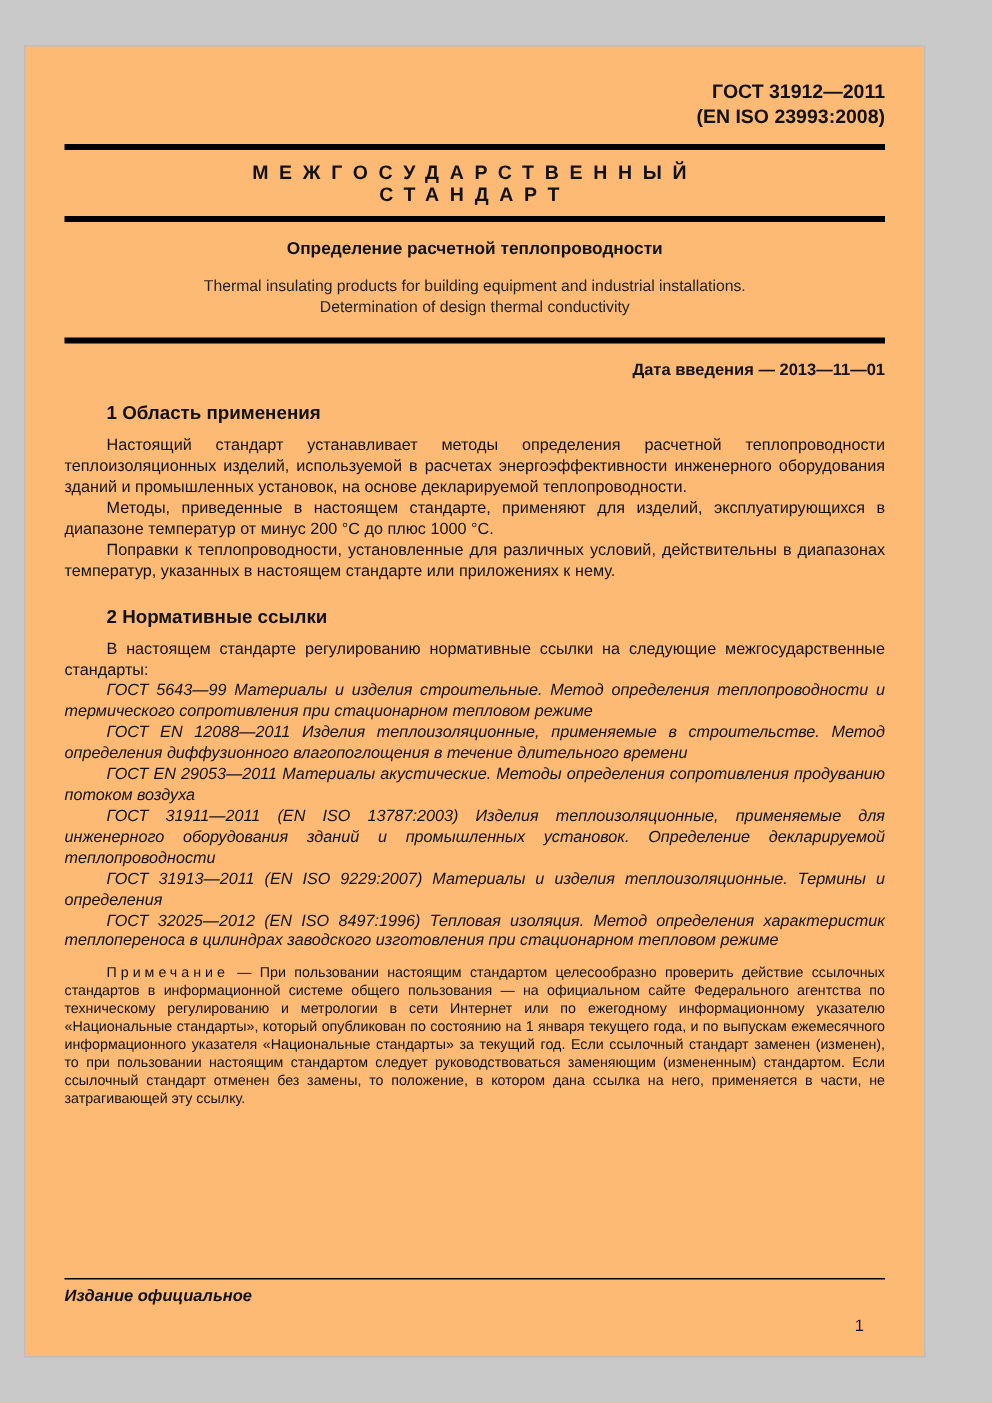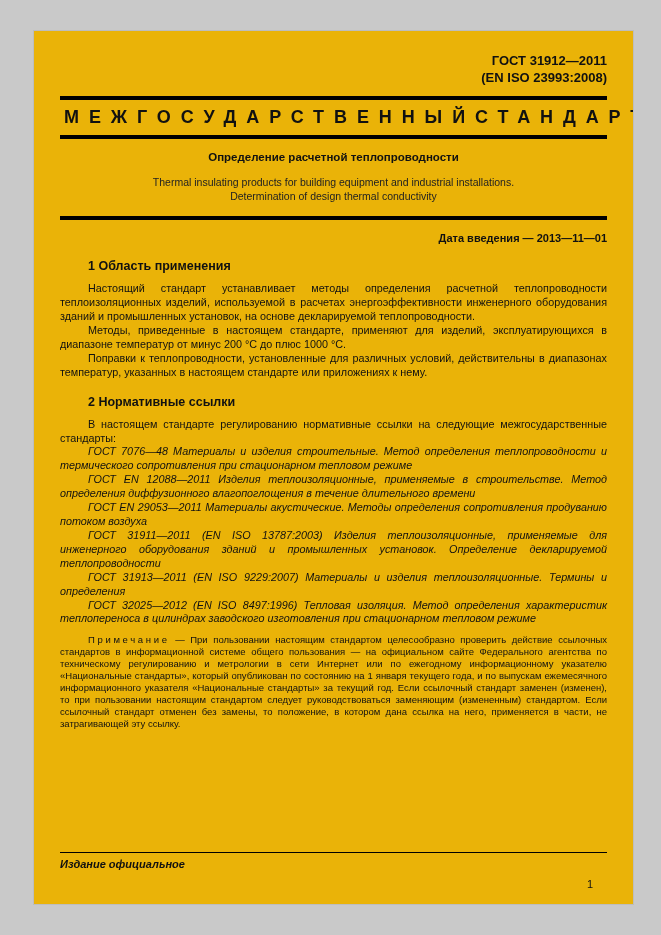--- a/index.html
+++ b/index.html
@@ -4,38 +4,39 @@
 <style>
   * { margin:0; padding:0; box-sizing:border-box; }
   html,body { width:661px; height:935px; }
   body {
     background:#c9c9c9;
     font-family:"Liberation Sans", sans-serif;
     color:#111;
   }
   .page {
     position:absolute;
-    left:33px; top:30px;
+    left:16px; top:30px;
     width:601px; height:875px;
-    background:#eab308;
+    background:#fdba74;
     border:1px solid #bdbdbd;
     padding:22px 26px 14px 26px;
     display:flex;
     flex-direction:column;
     overflow:hidden;
   }
   .doc-id { text-align:right; font-weight:bold; font-size:13px; line-height:1.3; }
   .rule { background:#000; width:100%; }
   .rule.thick { height:4px; }
   .rule.r1 { margin-top:9px; }
   .std-band {
     display:flex; justify-content:space-between; align-items:center;
     padding:7px 4px;
-    font-weight:bold; font-size:18px; letter-spacing:0.55em;
+    font-weight:bold; font-size:13px; letter-spacing:0.55em;
     white-space:nowrap;
+    flex-direction:column;
   }
   .title-block { margin-top:22px; text-align:center; font-weight:bold; font-size:12.5px; line-height:1.5; }
   .subtitle { margin-top:12px; text-align:center; font-weight:bold; font-size:11.5px; }
   .eng { margin-top:12px; text-align:center; font-size:10.5px; line-height:1.35; color:#222; }
   .rule.r3 { margin-top:13px; }
   .date { margin-top:12px; text-align:right; font-weight:bold; font-size:11px; }
   .sec-head { margin:15px 0 9px 0; padding-left:28px; font-weight:bold; font-size:12.5px; }
   p.body {
     font-size:10.8px; line-height:1.29;
     text-align:justify; text-indent:28px;
@@ -83,21 +84,21 @@
 
   <div class="date">Дата введения — 2013—11—01</div>
 
   <div class="sec-head">1 Область применения</div>
   <p class="body">Настоящий стандарт устанавливает методы определения расчетной теплопроводности теплоизоляционных изделий, используемой в расчетах энергоэффективности инженерного оборудования зданий и промышленных установок, на основе декларируемой теплопроводности.</p>
   <p class="body">Методы, приведенные в настоящем стандарте, применяют для изделий, эксплуатирующихся в диапазоне температур от минус 200 °С до плюс 1000 °С.</p>
   <p class="body">Поправки к теплопроводности, установленные для различных условий, действительны в диапазонах температур, указанных в настоящем стандарте или приложениях к нему.</p>
 
   <div class="sec-head">2 Нормативные ссылки</div>
   <p class="body">В настоящем стандарте регулированию нормативные ссылки на следующие межгосударственные стандарты:</p>
-  <p class="body ref">ГОСТ 7076—48 Материалы и изделия строительные. Метод определения теплопроводности и термического сопротивления при стационарном тепловом режиме</p>
+  <p class="body ref">ГОСТ 5643—99 Материалы и изделия строительные. Метод определения теплопроводности и термического сопротивления при стационарном тепловом режиме</p>
   <p class="body ref">ГОСТ EN 12088—2011 Изделия теплоизоляционные, применяемые в строительстве. Метод определения диффузионного влагопоглощения в течение длительного времени</p>
   <p class="body ref">ГОСТ EN 29053—2011 Материалы акустические. Методы определения сопротивления продуванию потоком воздуха</p>
   <p class="body ref">ГОСТ 31911—2011 (EN ISO 13787:2003) Изделия теплоизоляционные, применяемые для инженерного оборудования зданий и промышленных установок. Определение декларируемой теплопроводности</p>
   <p class="body ref">ГОСТ 31913—2011 (EN ISO 9229:2007) Материалы и изделия теплоизоляционные. Термины и определения</p>
   <p class="body ref">ГОСТ 32025—2012 (EN ISO 8497:1996) Тепловая изоляция. Метод определения характеристик теплопереноса в цилиндрах заводского изготовления при стационарном тепловом режиме</p>
 
   <p class="note"><span class="note-label">Примечание</span><span> — При пользовании настоящим стандартом целесообразно проверить действие ссылочных стандартов в информационной системе общего пользования — на официальном сайте Федерального агентства по техническому регулированию и метрологии в сети Интернет или по ежегодному информационному указателю «Национальные стандарты», который опубликован по состоянию на 1 января текущего года, и по выпускам ежемесячного информационного указателя «Национальные стандарты» за текущий год. Если ссылочный стандарт заменен (изменен), то при пользовании настоящим стандартом следует руководствоваться заменяющим (измененным) стандартом. Если ссылочный стандарт отменен без замены, то положение, в котором дана ссылка на него, применяется в части, не затрагивающей эту ссылку.</span></p>
 
   <div class="footer">
     <div class="footer-rule"></div>

